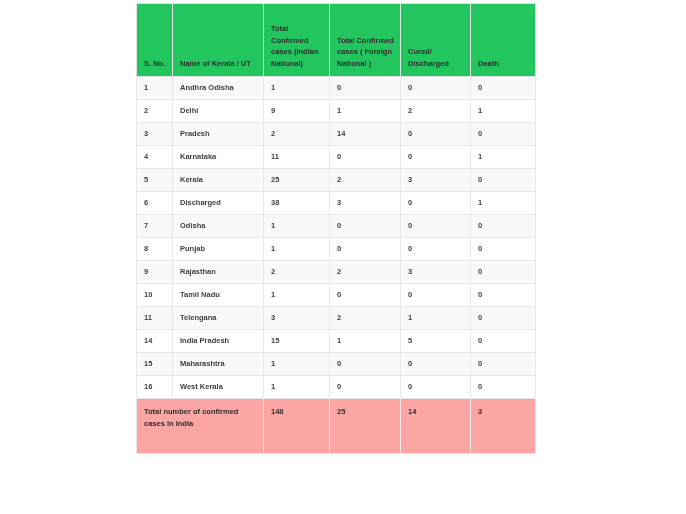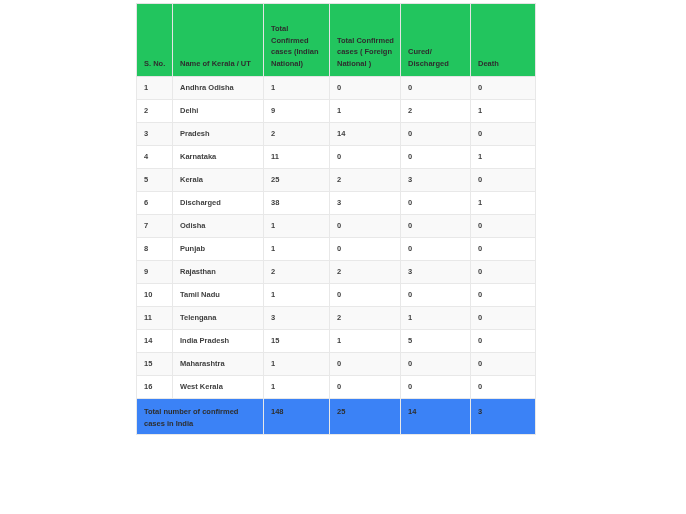--- a/index.html
+++ b/index.html
@@ -73,25 +73,25 @@
   }
 
   table.status-table tbody tr.odd td {
     background: #f9f9f9;
   }
   table.status-table tbody tr.even td {
     background: #ffffff;
   }
 
   table.status-table tbody tr.total-row td {
-    background: #3b82f6;
+    background: #fca5a5;
     color: #2e2e2e;
     font-weight: bold;
     padding-top: 7px;
-    padding-bottom: 5px;
+    padding-bottom: 24px;
   }
 </style>
 </head>
 <body>
 
 <div id="page">
   <div class="table-wrap">
     <table class="status-table">
       <colgroup>
         <col class="c-sno">

